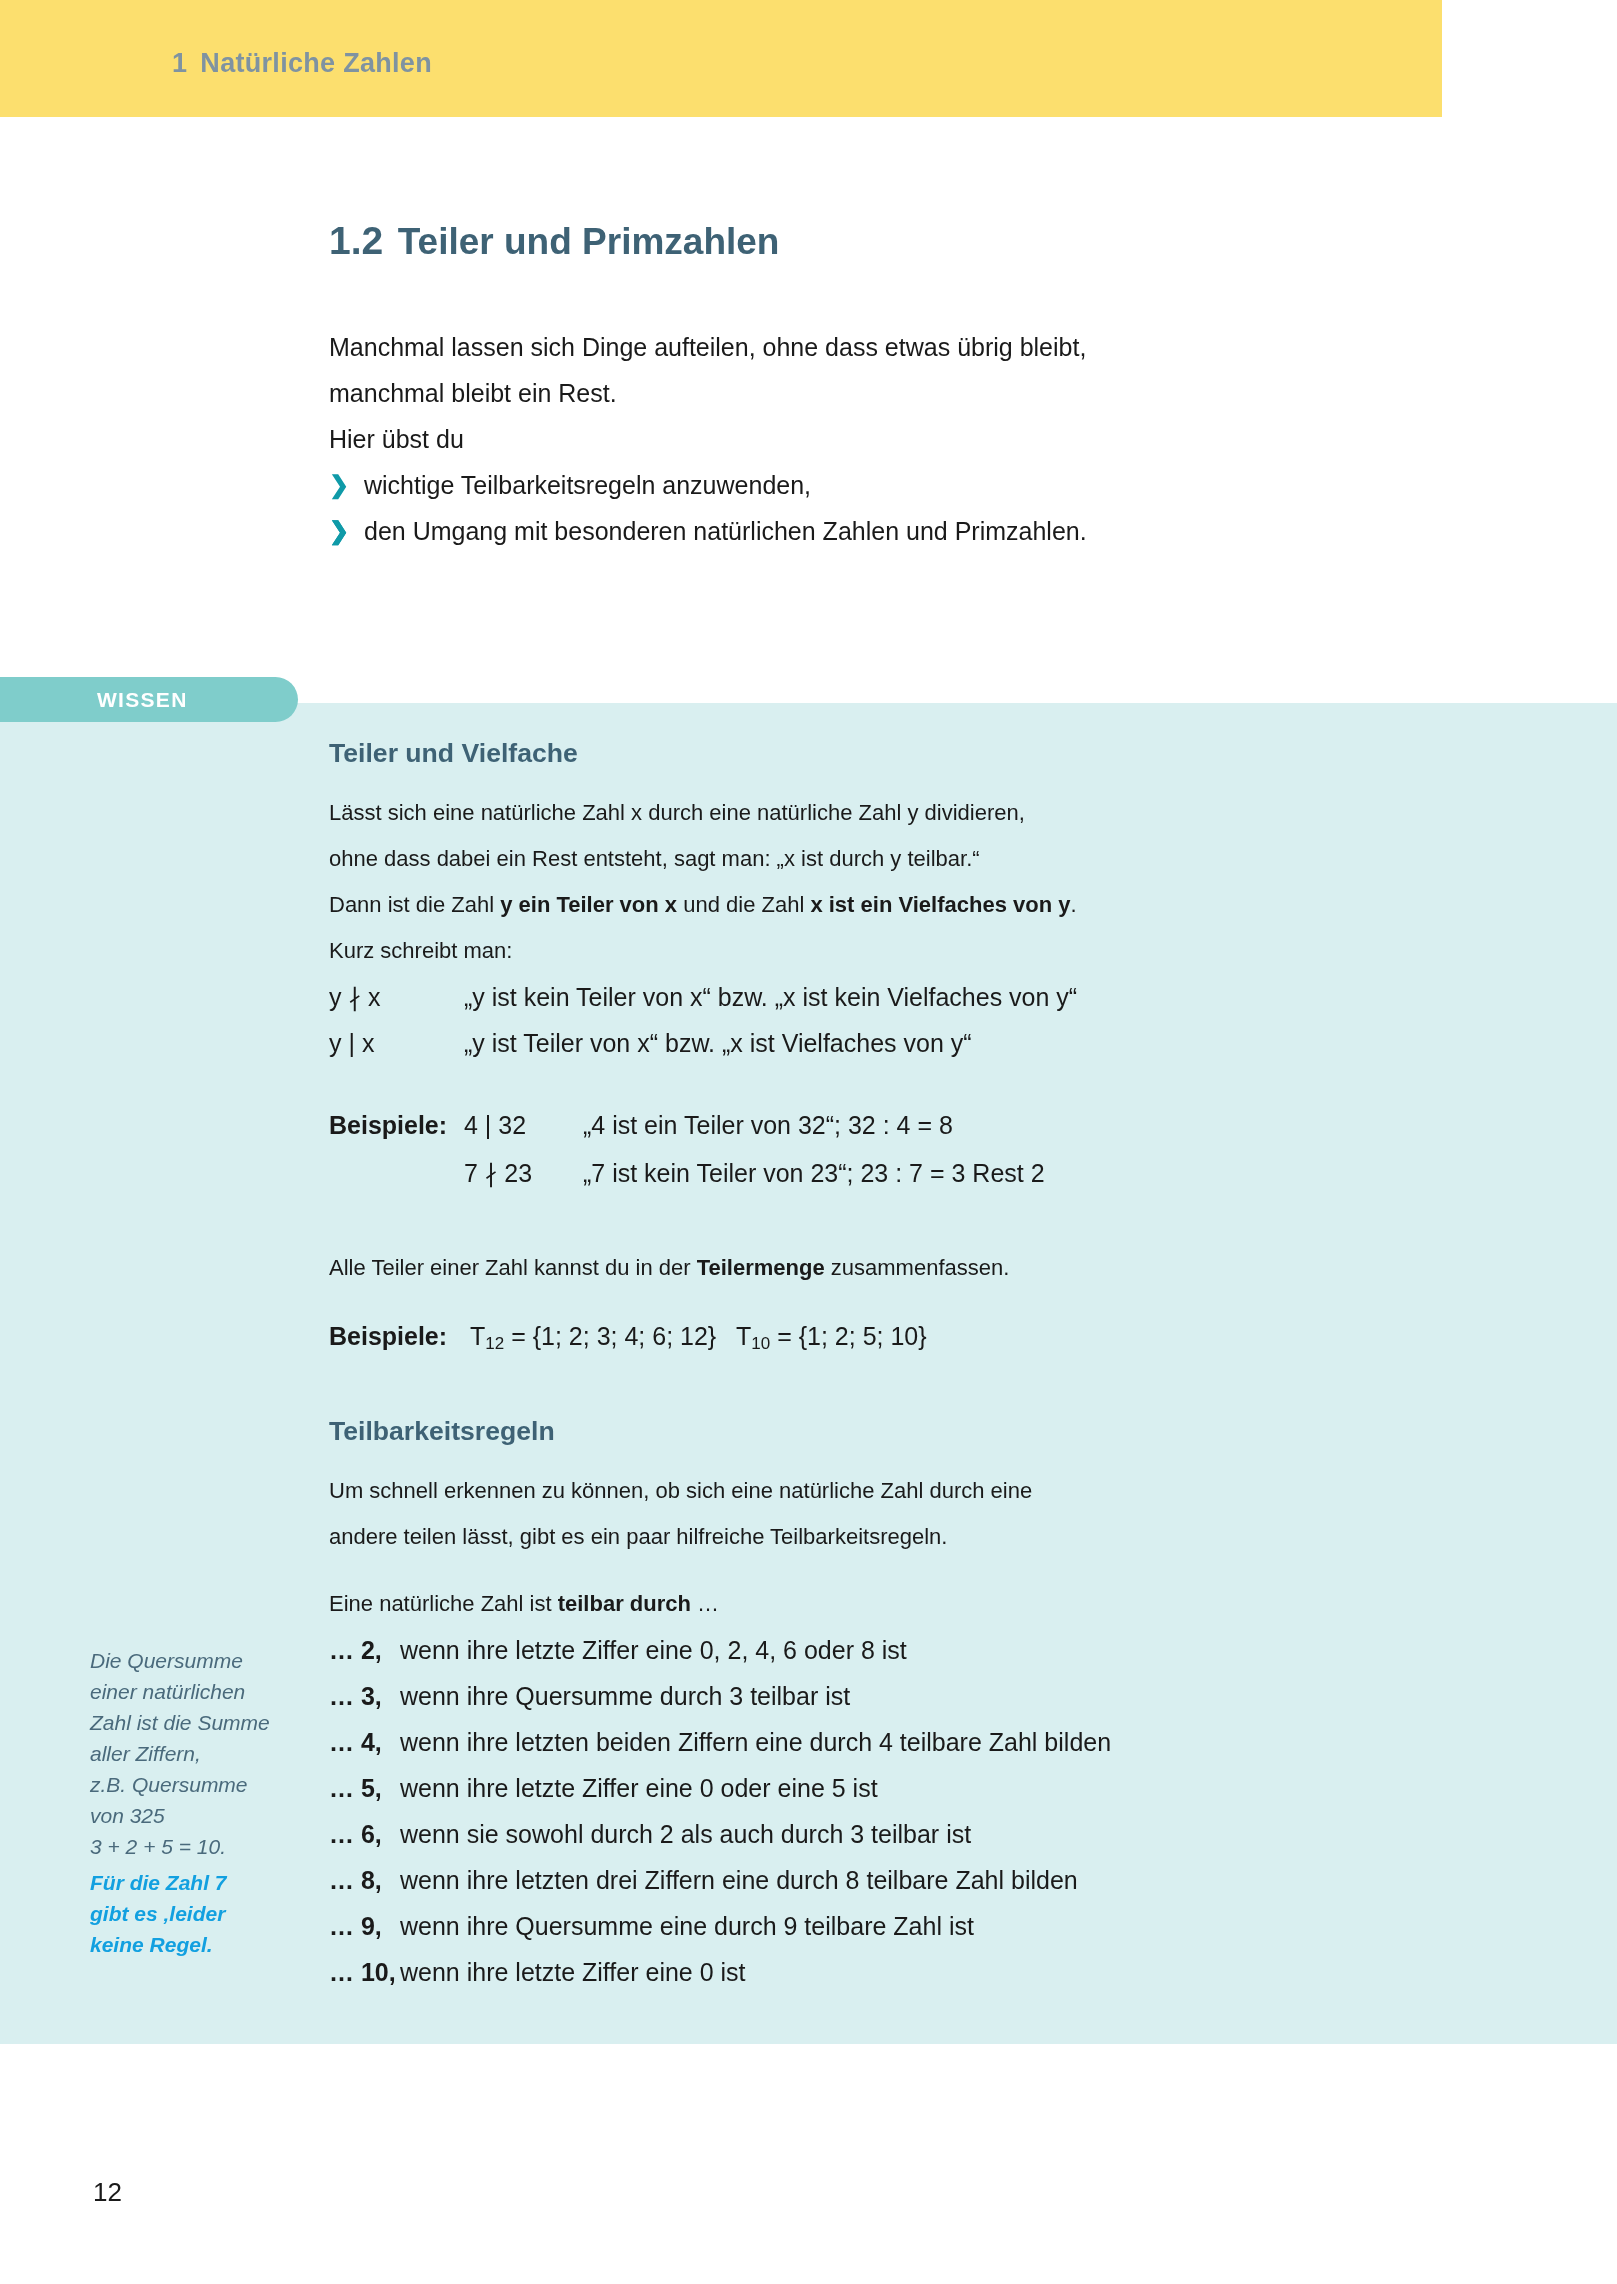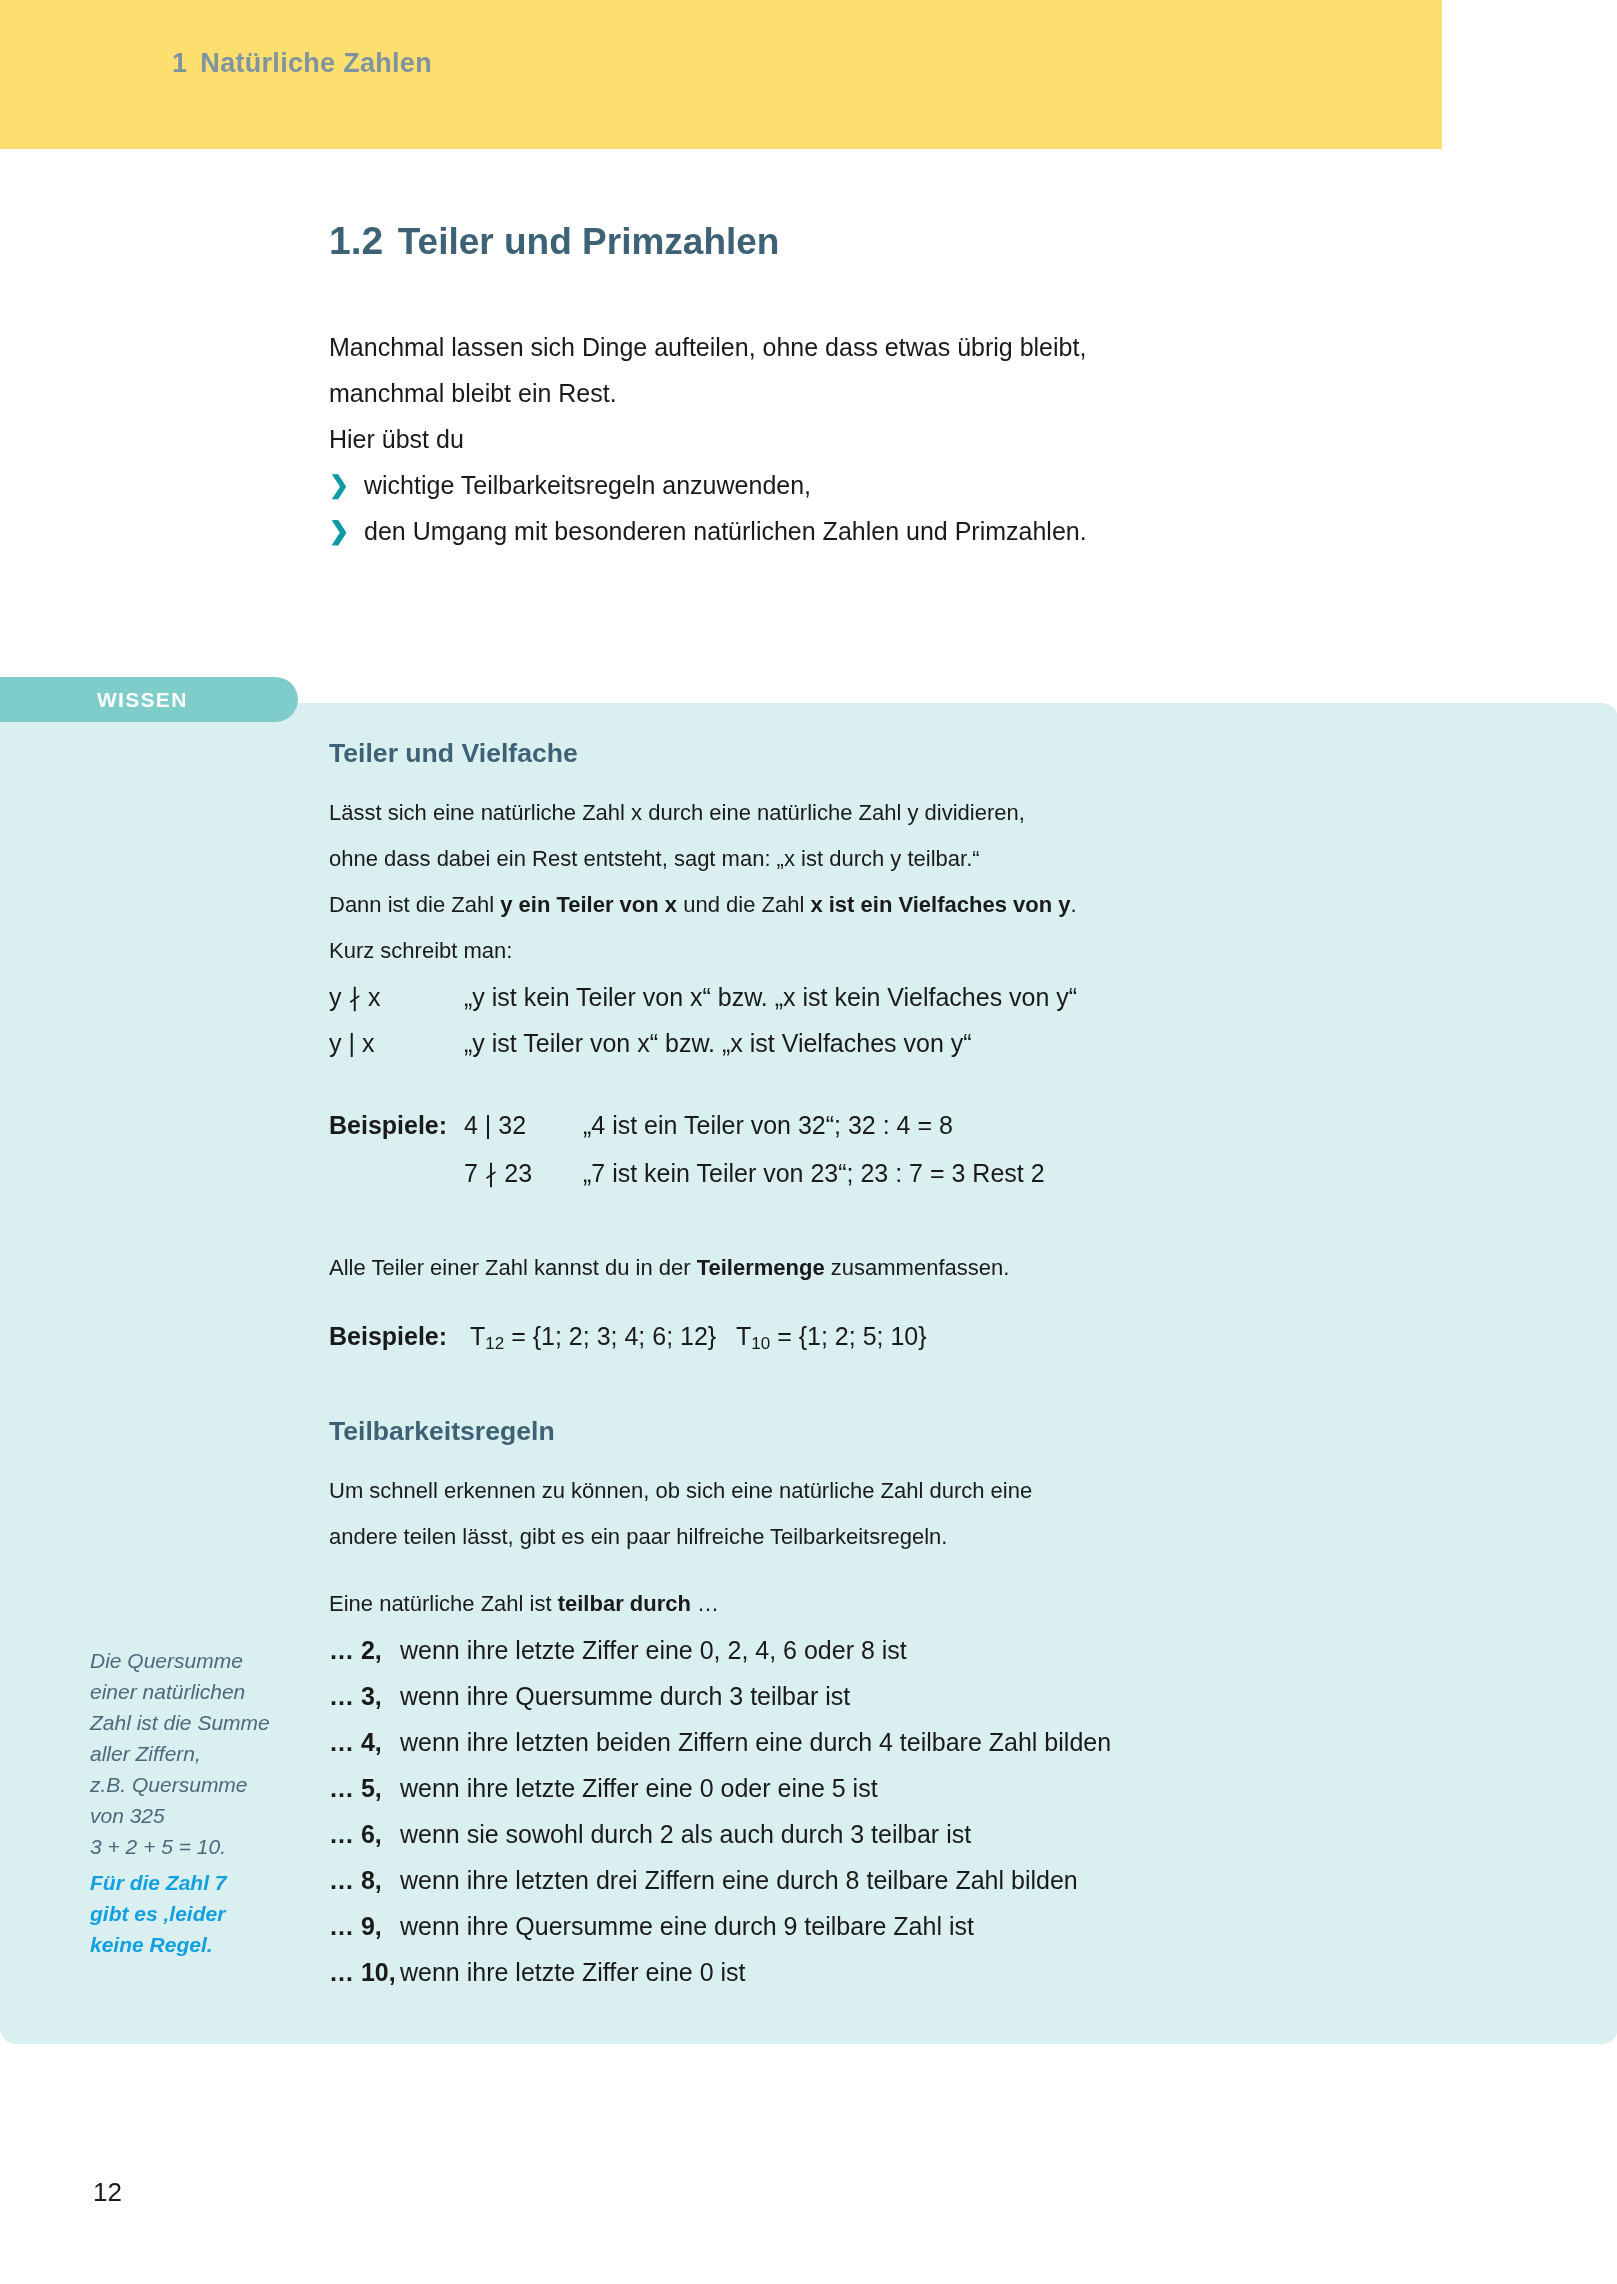--- a/index.html
+++ b/index.html
@@ -14,21 +14,21 @@
     position: relative;
     overflow: hidden;
   }
 
   
   .header-band {
     position: absolute;
     left: 0;
     top: 0;
     width: 1442px;
-    height: 149px;
+    height: 117px;
     background: #fcdf6e;
   }
   .header-title {
     position: absolute;
     left: 172px;
     top: 48px;
     font-size: 27px;
     font-weight: 700;
     color: #7f93a1;
     letter-spacing: 0.3px;
@@ -110,21 +110,20 @@
 
   
   .wissen-panel {
     position: absolute;
     left: 0;
     top: 703px;
     width: 1618px;
     height: 1341px;
     background: #d9eff0;
     z-index: 1;
-    border-radius: 16px;
   }
 
   .panel-inner {
     position: absolute;
     left: 329px;
     top: 0;
     width: 1128px;
     color: #1a1a1a;
   }
 

